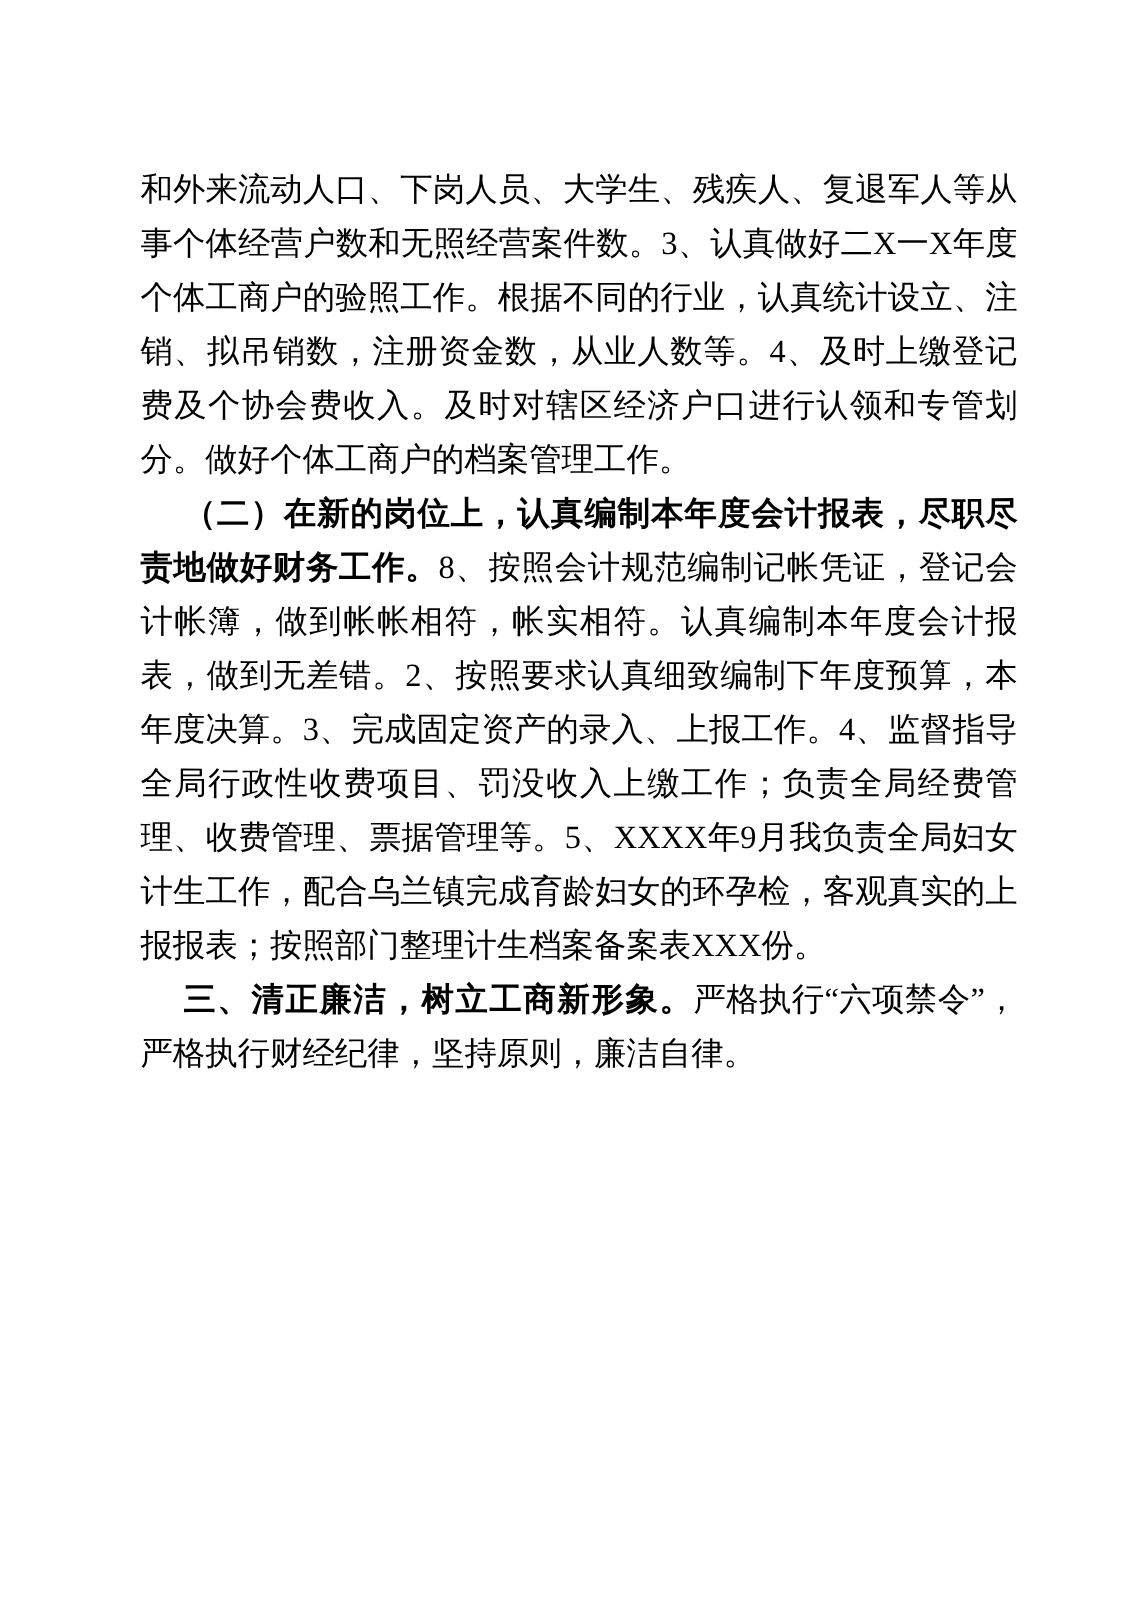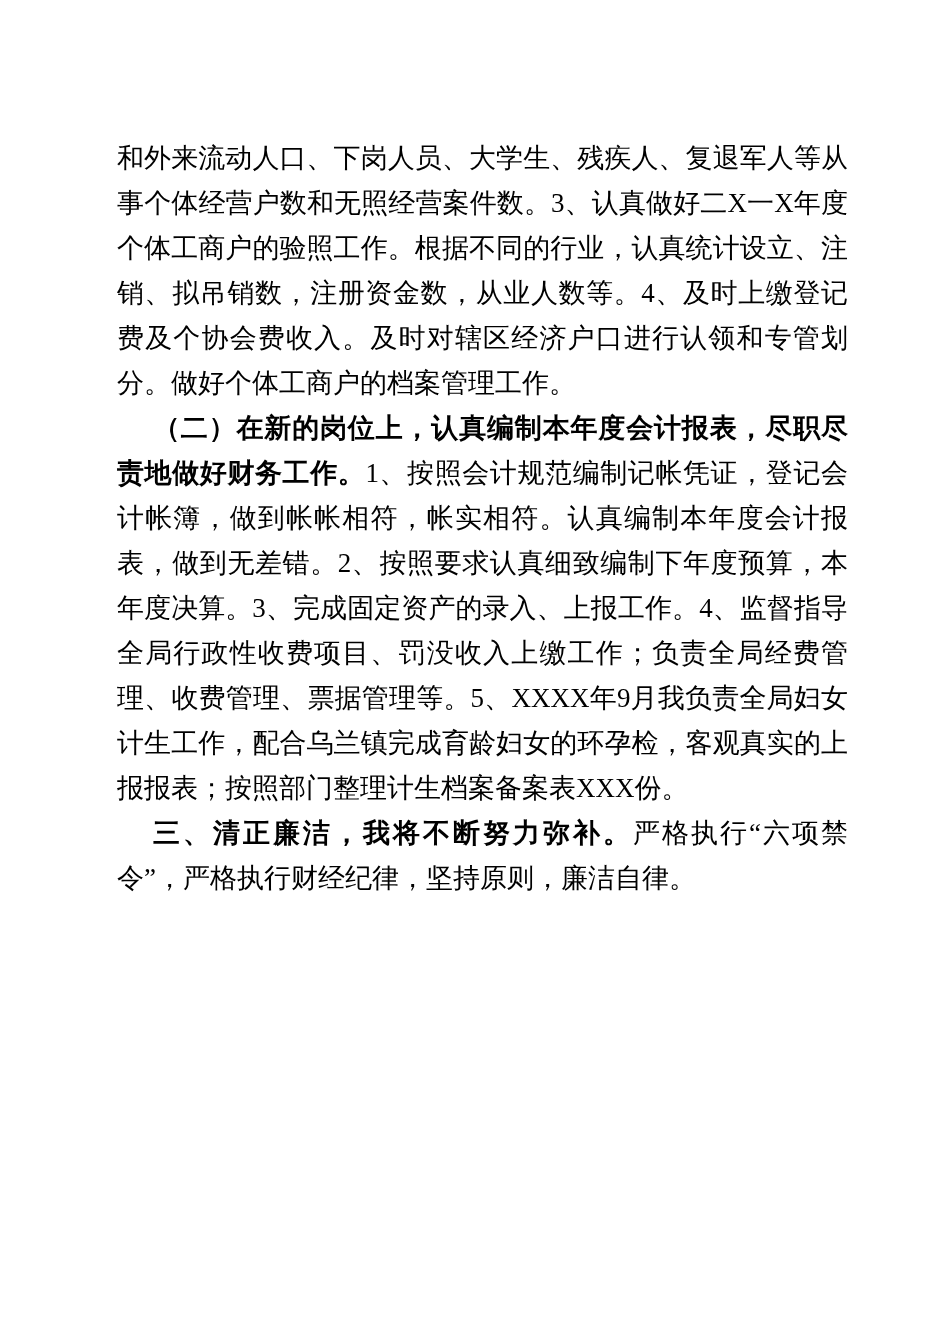--- a/index.html
+++ b/index.html
@@ -51,16 +51,16 @@
     font-family: "Liberation Sans", "DejaVu Sans", sans-serif;
     letter-spacing: 1px;
   }
 </style>
 </head>
 <body>
 
 <div class="page">
   <div class="doc" style="background: rgb(255, 255, 255); color: rgb(0, 0, 0);">
       <p class="para"><span class="run normal">和外来流动人口、下岗人员、大学生、残疾人、复退军人等从事个体经营户数和无照经营案件数。3、认真做好二X一X年度个体工商户的验照工作。根据不同的行业，认真统计设立、注销、拟吊销数，注册资金数，从业人数等。4、及时上缴登记费及个协会费收入。及时对辖区经济户口进行认领和专管划分。做好个体工商户的档案管理工作。</span></p>
-      <p class="para indent"><span class="run bold-kai">（二）在新的岗位上，认真编制本年度会计报表，尽职尽责地做好财务工作。</span><span class="run normal">1、按照会计规范编制记帐凭证，登记会计帐簿，做到帐帐相符，帐实相符。认真编制本年度会计报表，做到无差错。2、按照要求认真细致编制下年度预算，本年度决算。3、完成固定资产的录入、上报工作。4、监督指导全局行政性收费项目、罚没收入上缴工作；负责全局经费管理、收费管理、票据管理等。5、XXXX年9月我负责全局妇女计生工作，配合乌兰镇完成育龄妇女的环孕检，客观真实的上报报表；按照部门整理计生档案备案表XXX份。</span></p>
-      <p class="para indent"><span class="run bold-hei">三、清正廉洁，我将不断努力弥补。</span><span class="run normal">严格执行“六项禁令”，严格执行财经纪律，坚持原则，廉洁自律。</span></p>
+      <p class="para indent"><span class="run bold-kai">（二）在新的岗位上，认真编制本年度会计报表，尽职尽责地做好财务工作。</span><span class="run normal">8、按照会计规范编制记帐凭证，登记会计帐簿，做到帐帐相符，帐实相符。认真编制本年度会计报表，做到无差错。2、按照要求认真细致编制下年度预算，本年度决算。3、完成固定资产的录入、上报工作。4、监督指导全局行政性收费项目、罚没收入上缴工作；负责全局经费管理、收费管理、票据管理等。5、XXXX年9月我负责全局妇女计生工作，配合乌兰镇完成育龄妇女的环孕检，客观真实的上报报表；按照部门整理计生档案备案表XXX份。</span></p>
+      <p class="para indent"><span class="run bold-hei">三、清正廉洁，树立工商新形象。</span><span class="run normal">严格执行“六项禁令”，严格执行财经纪律，坚持原则，廉洁自律。</span></p>
     </div>
 </div>
 
 </body></html>

